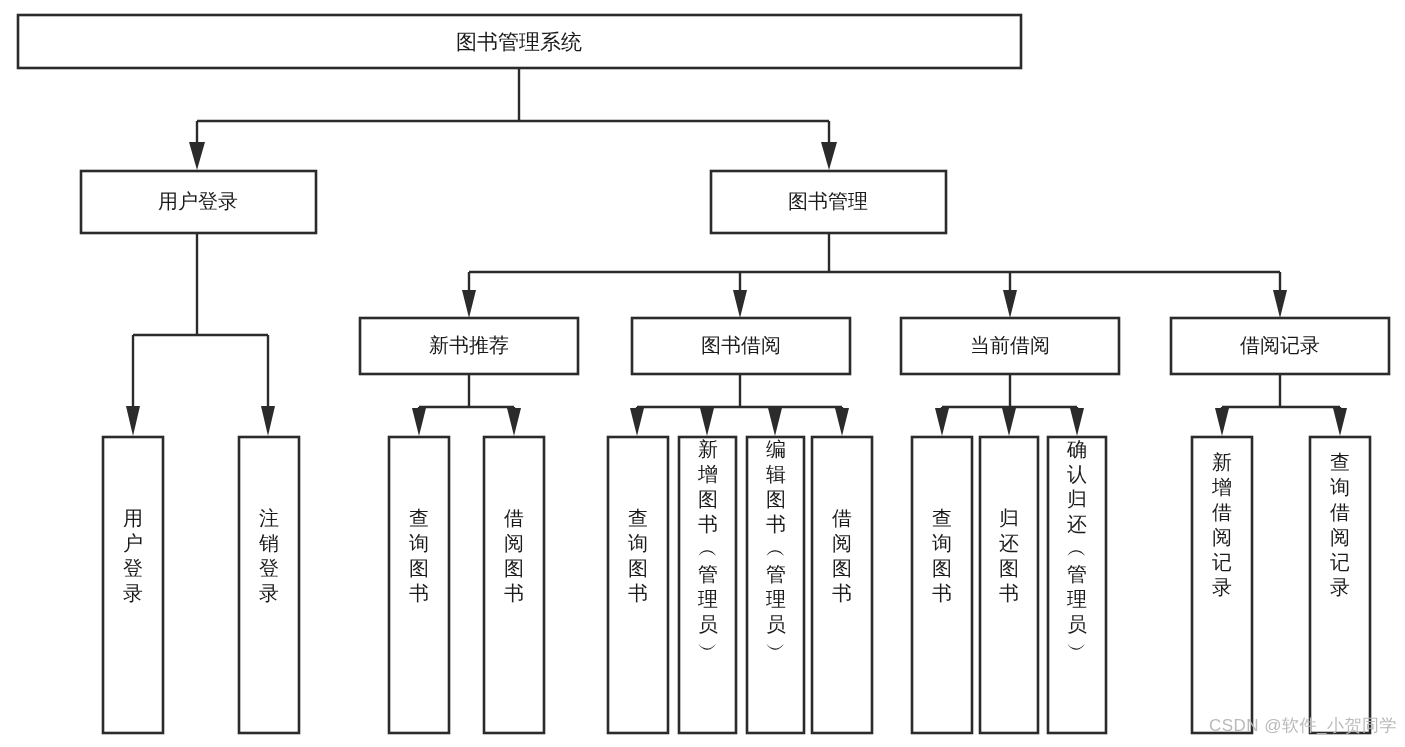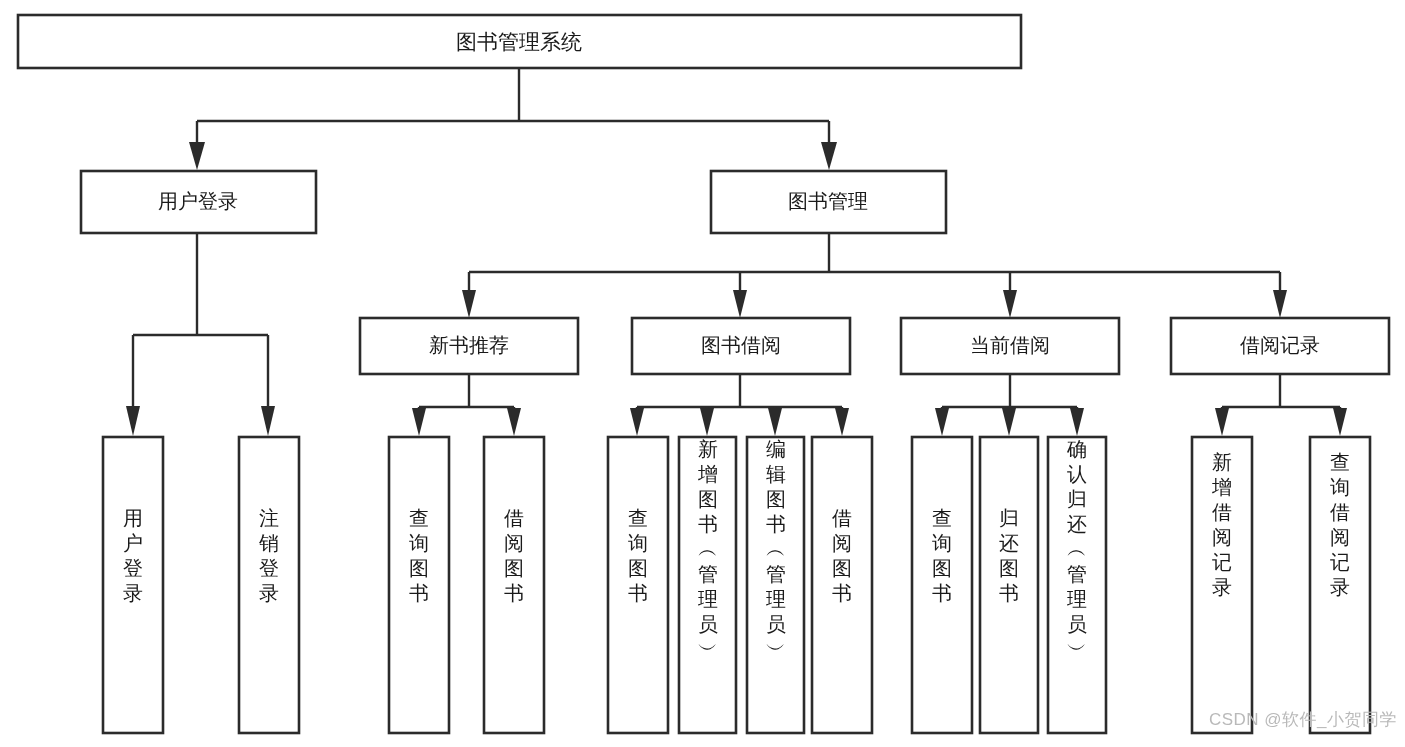--- a/index.html
+++ b/index.html
@@ -49,21 +49,21 @@
     stroke-width: 2.4;
     fill: none;
   }
   .arrow-head {
     fill: #2b2b2b;
     stroke: none;
   }
   .watermark {
     position: absolute;
     right: 8px;
-    bottom: 16px;
+    bottom: 10px;
     font-family: "Liberation Sans", "DejaVu Sans", sans-serif;
     font-size: 17px;
     color: #b9b9b9;
     letter-spacing: 0.5px;
     white-space: nowrap;
     pointer-events: none;
   }
 </style>
 </head>
 <body>

